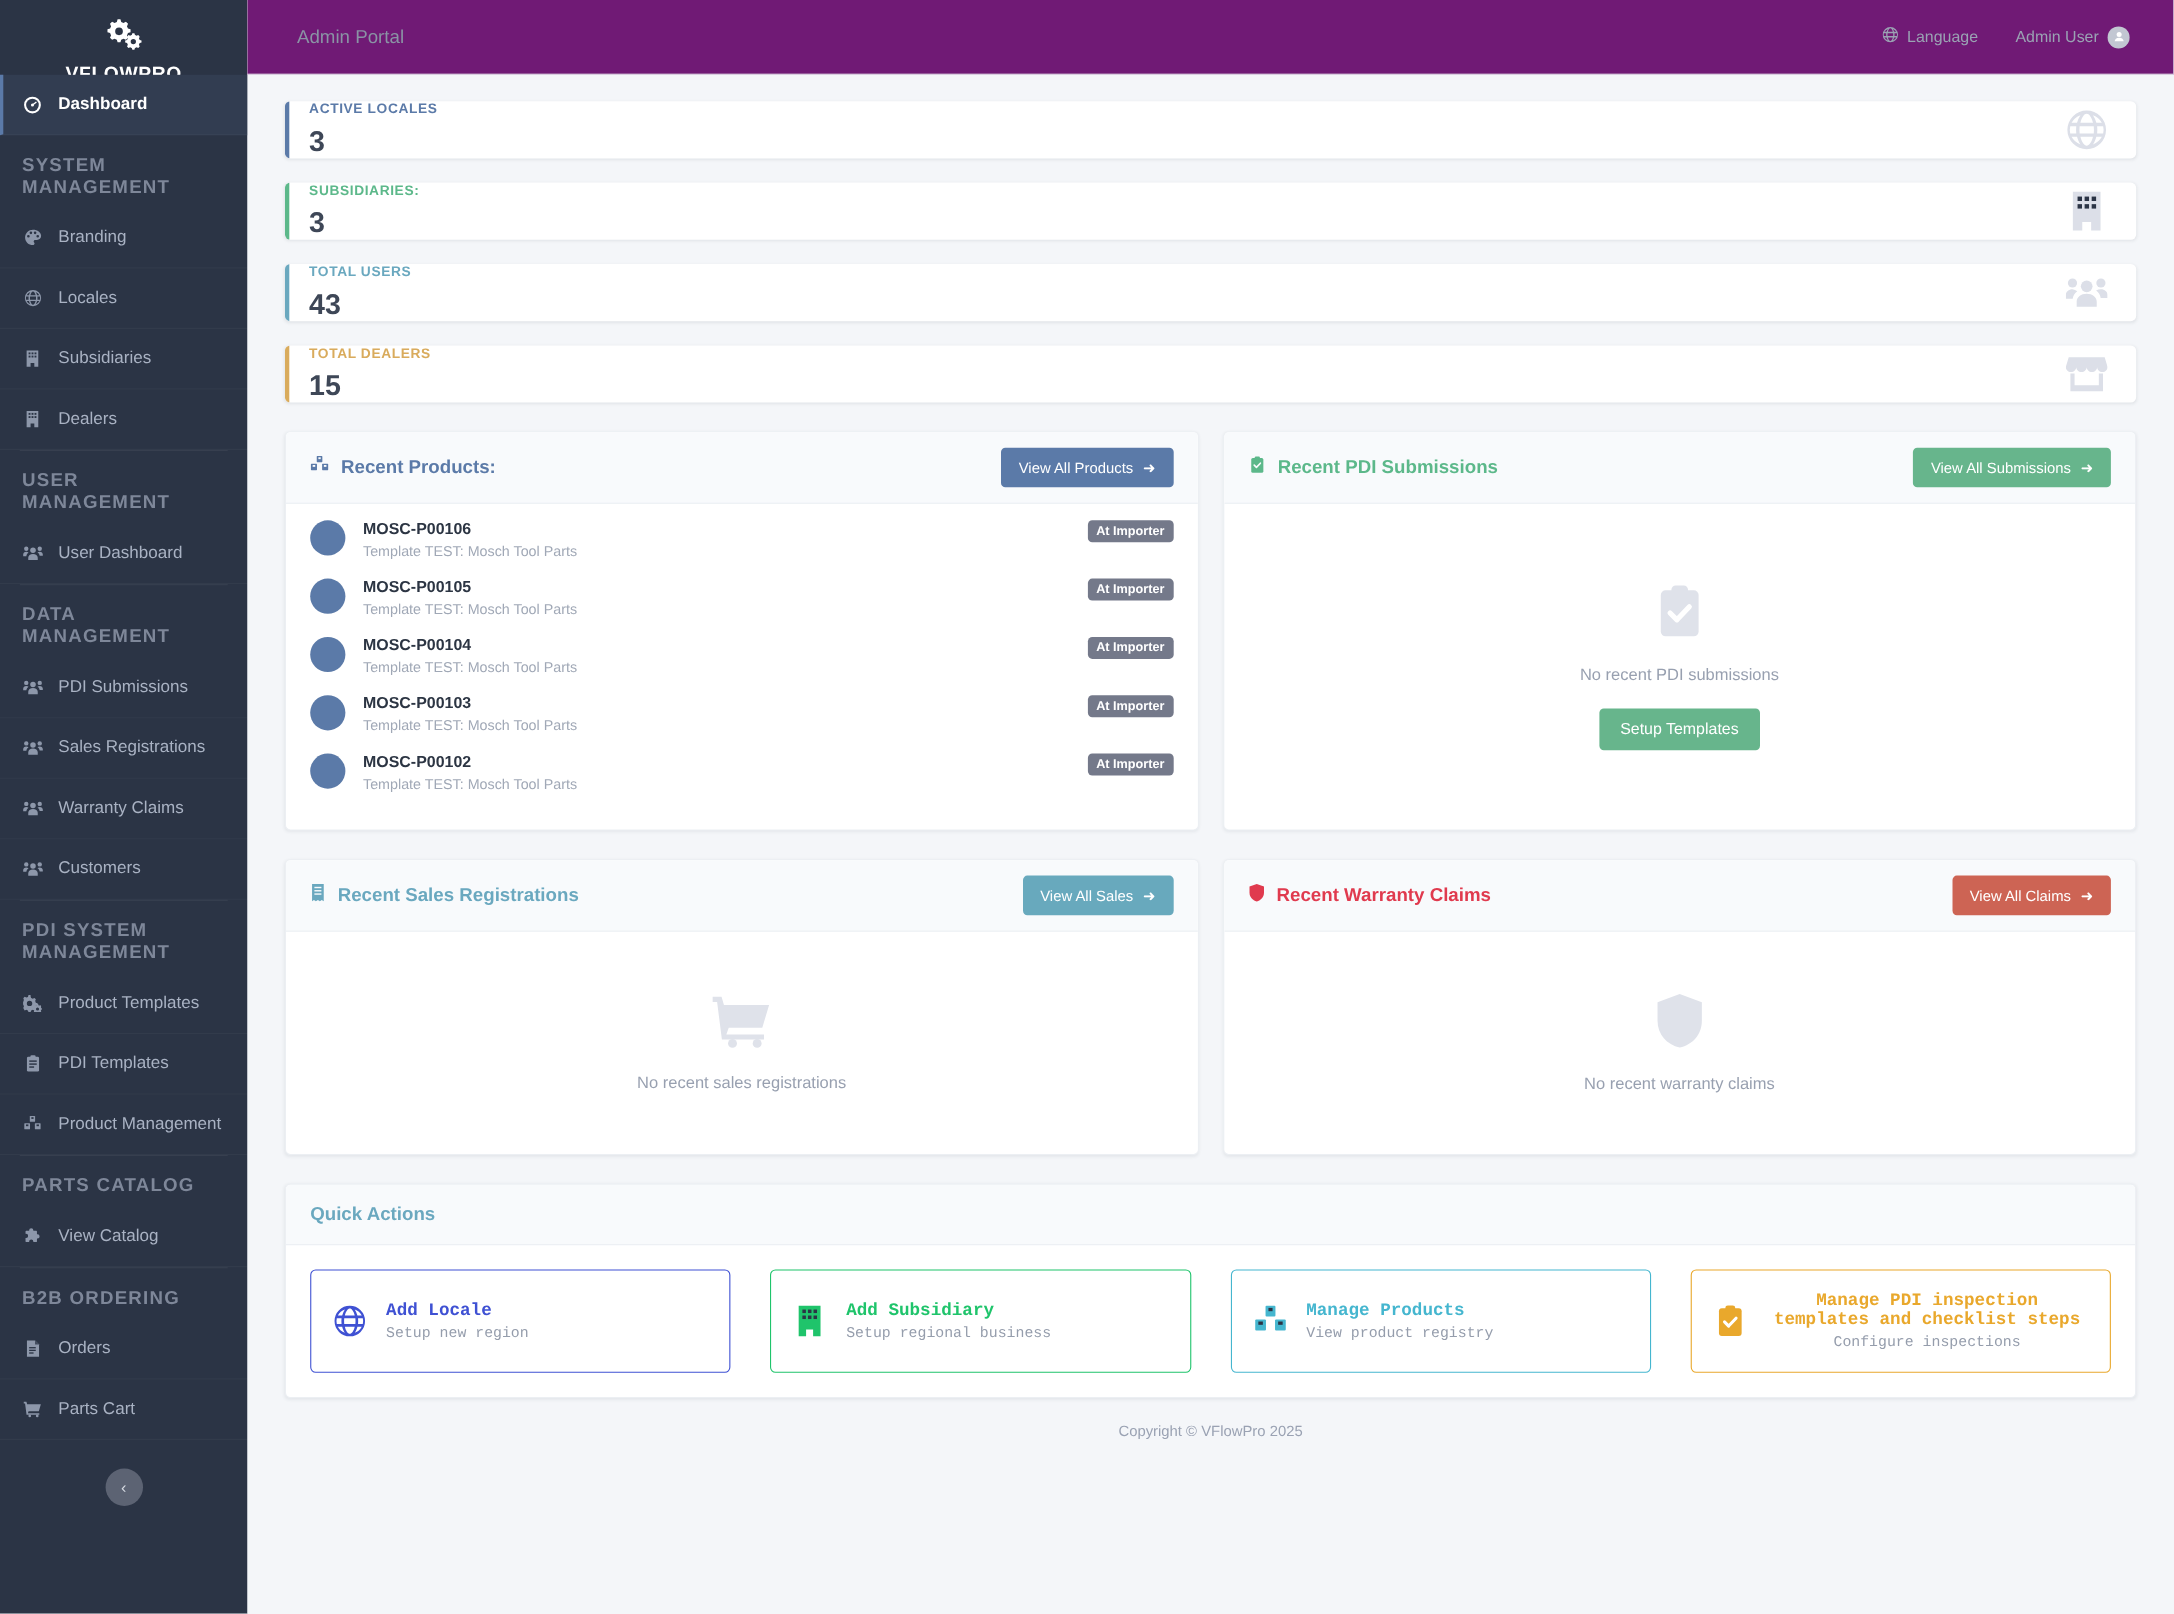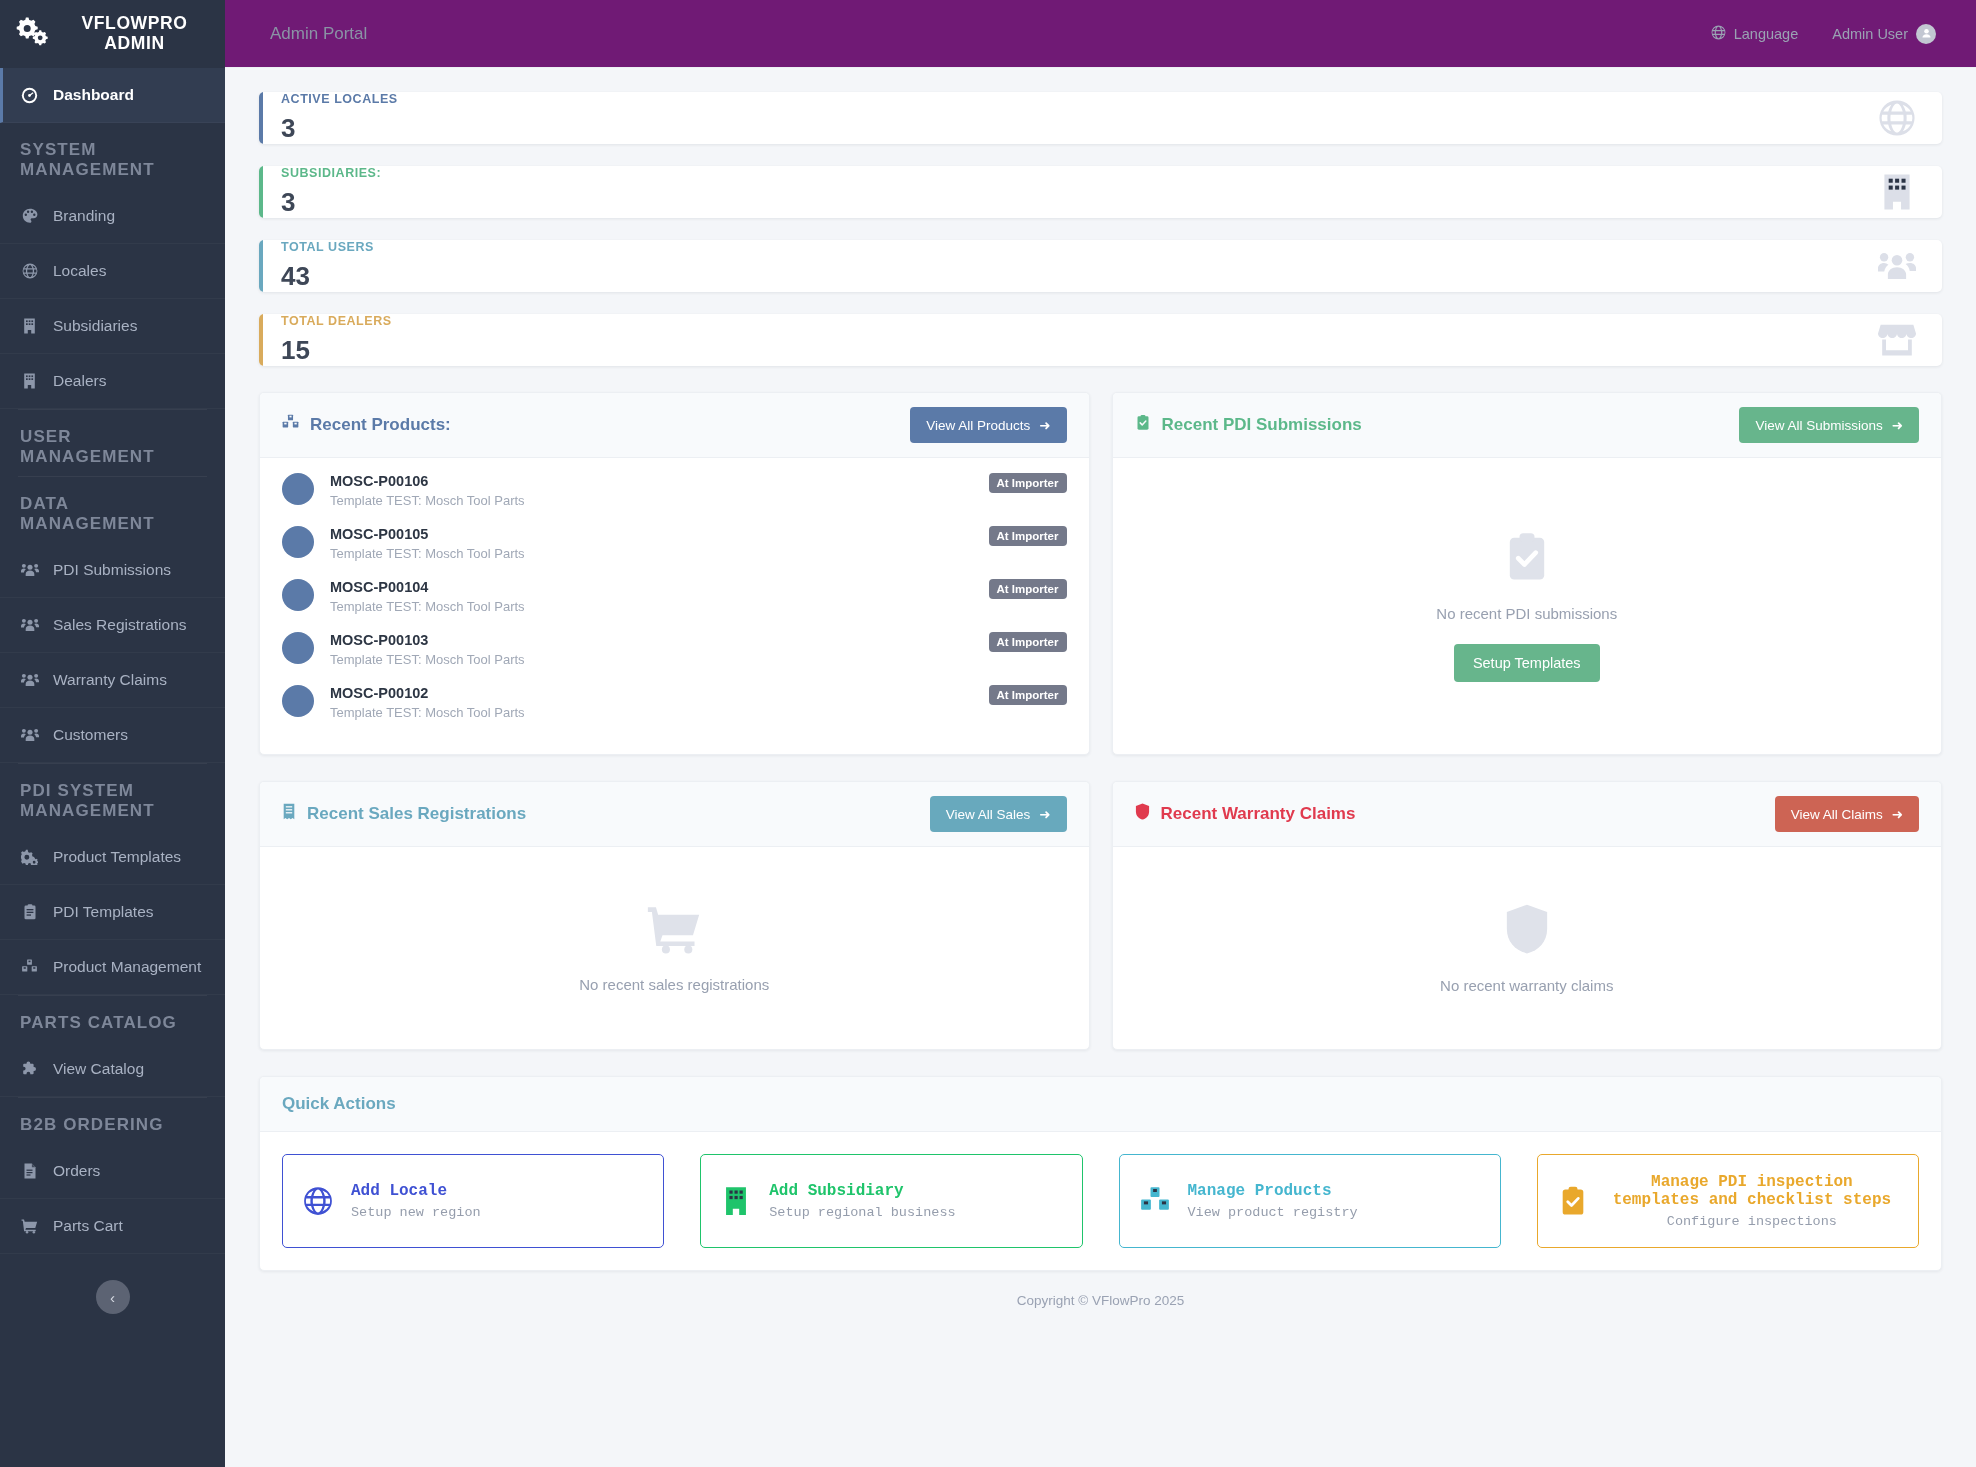--- a/index.html
+++ b/index.html
@@ -12,23 +12,24 @@
   .app { display: flex; width: 1976px; height: 1467px; }
 
   
   .sidebar {
     width: 225px; flex: 0 0 225px;
     background: #2b3445;
     display: flex; flex-direction: column;
     height: 1467px;
   }
   .brand {
-    display: flex; align-items: flex-start; gap: 12px;
+    display: flex; align-items: center; gap: 12px;
     padding: 14px 16px 16px 16px;
     height: 68px;
+    flex-direction: column;
   }
   .brand-icon { color: #ffffff; display: flex; align-items: center; }
   .brand-text {
     color: #ffffff; font-weight: bold; font-size: 17.5px;
     letter-spacing: .6px; line-height: 1.12; text-align: center; flex: 1;
   }
   .nav-item {
     display: flex; align-items: center; gap: 14px;
     padding: 0 20px; height: 55px;
     color: #a9b2c3; font-size: 15.5px;
@@ -211,20 +212,33 @@
               <rect x="8.4" y="2.4" width="1.7" height="1.7" fill="#2b3445"></rect>
               <rect x="3" y="5.3" width="1.7" height="1.7" fill="#2b3445"></rect>
               <rect x="5.7" y="5.3" width="1.7" height="1.7" fill="#2b3445"></rect>
               <rect x="8.4" y="5.3" width="1.7" height="1.7" fill="#2b3445"></rect>
             </svg>
           </span>
           <span>Dealers</span>
         </div>
         <div class="nav-divider"></div>
         <div class="nav-section">USER MANAGEMENT</div>
+        <div class="nav-item">
+          <span class="ico">
+            <svg width="18" height="16" viewBox="0 0 20 16" fill="currentColor">
+              <circle cx="10" cy="5" r="2.8"></circle>
+              <path d="M10 8.6c-2.7 0-4.8 1.7-4.8 3.8v2.4h9.6v-2.4c0-2.1-2.1-3.8-4.8-3.8z"></path>
+              <circle cx="3.2" cy="3.4" r="2.2"></circle>
+              <path d="M3.2 6.4C1.4 6.4 0 7.6 0 9.1v1.8h3.3c.2-1.5 1-2.8 2.2-3.6A5 5 0 003.2 6.4z"></path>
+              <circle cx="16.8" cy="3.4" r="2.2"></circle>
+              <path d="M16.8 6.4c-.8 0-1.6.2-2.3.6 1.2.8 2 2.1 2.2 3.6H20V9.1c0-1.5-1.4-2.7-3.2-2.7z"></path>
+            </svg>
+          </span>
+          <span>User Dashboard</span>
+        </div>
         <div class="nav-divider"></div>
         <div class="nav-section">DATA MANAGEMENT</div>
         <div class="nav-item">
           <span class="ico">
             <svg width="18" height="16" viewBox="0 0 20 16" fill="currentColor">
               <circle cx="10" cy="5" r="2.8"></circle>
               <path d="M10 8.6c-2.7 0-4.8 1.7-4.8 3.8v2.4h9.6v-2.4c0-2.1-2.1-3.8-4.8-3.8z"></path>
               <circle cx="3.2" cy="3.4" r="2.2"></circle>
               <path d="M3.2 6.4C1.4 6.4 0 7.6 0 9.1v1.8h3.3c.2-1.5 1-2.8 2.2-3.6A5 5 0 003.2 6.4z"></path>
               <circle cx="16.8" cy="3.4" r="2.2"></circle>

